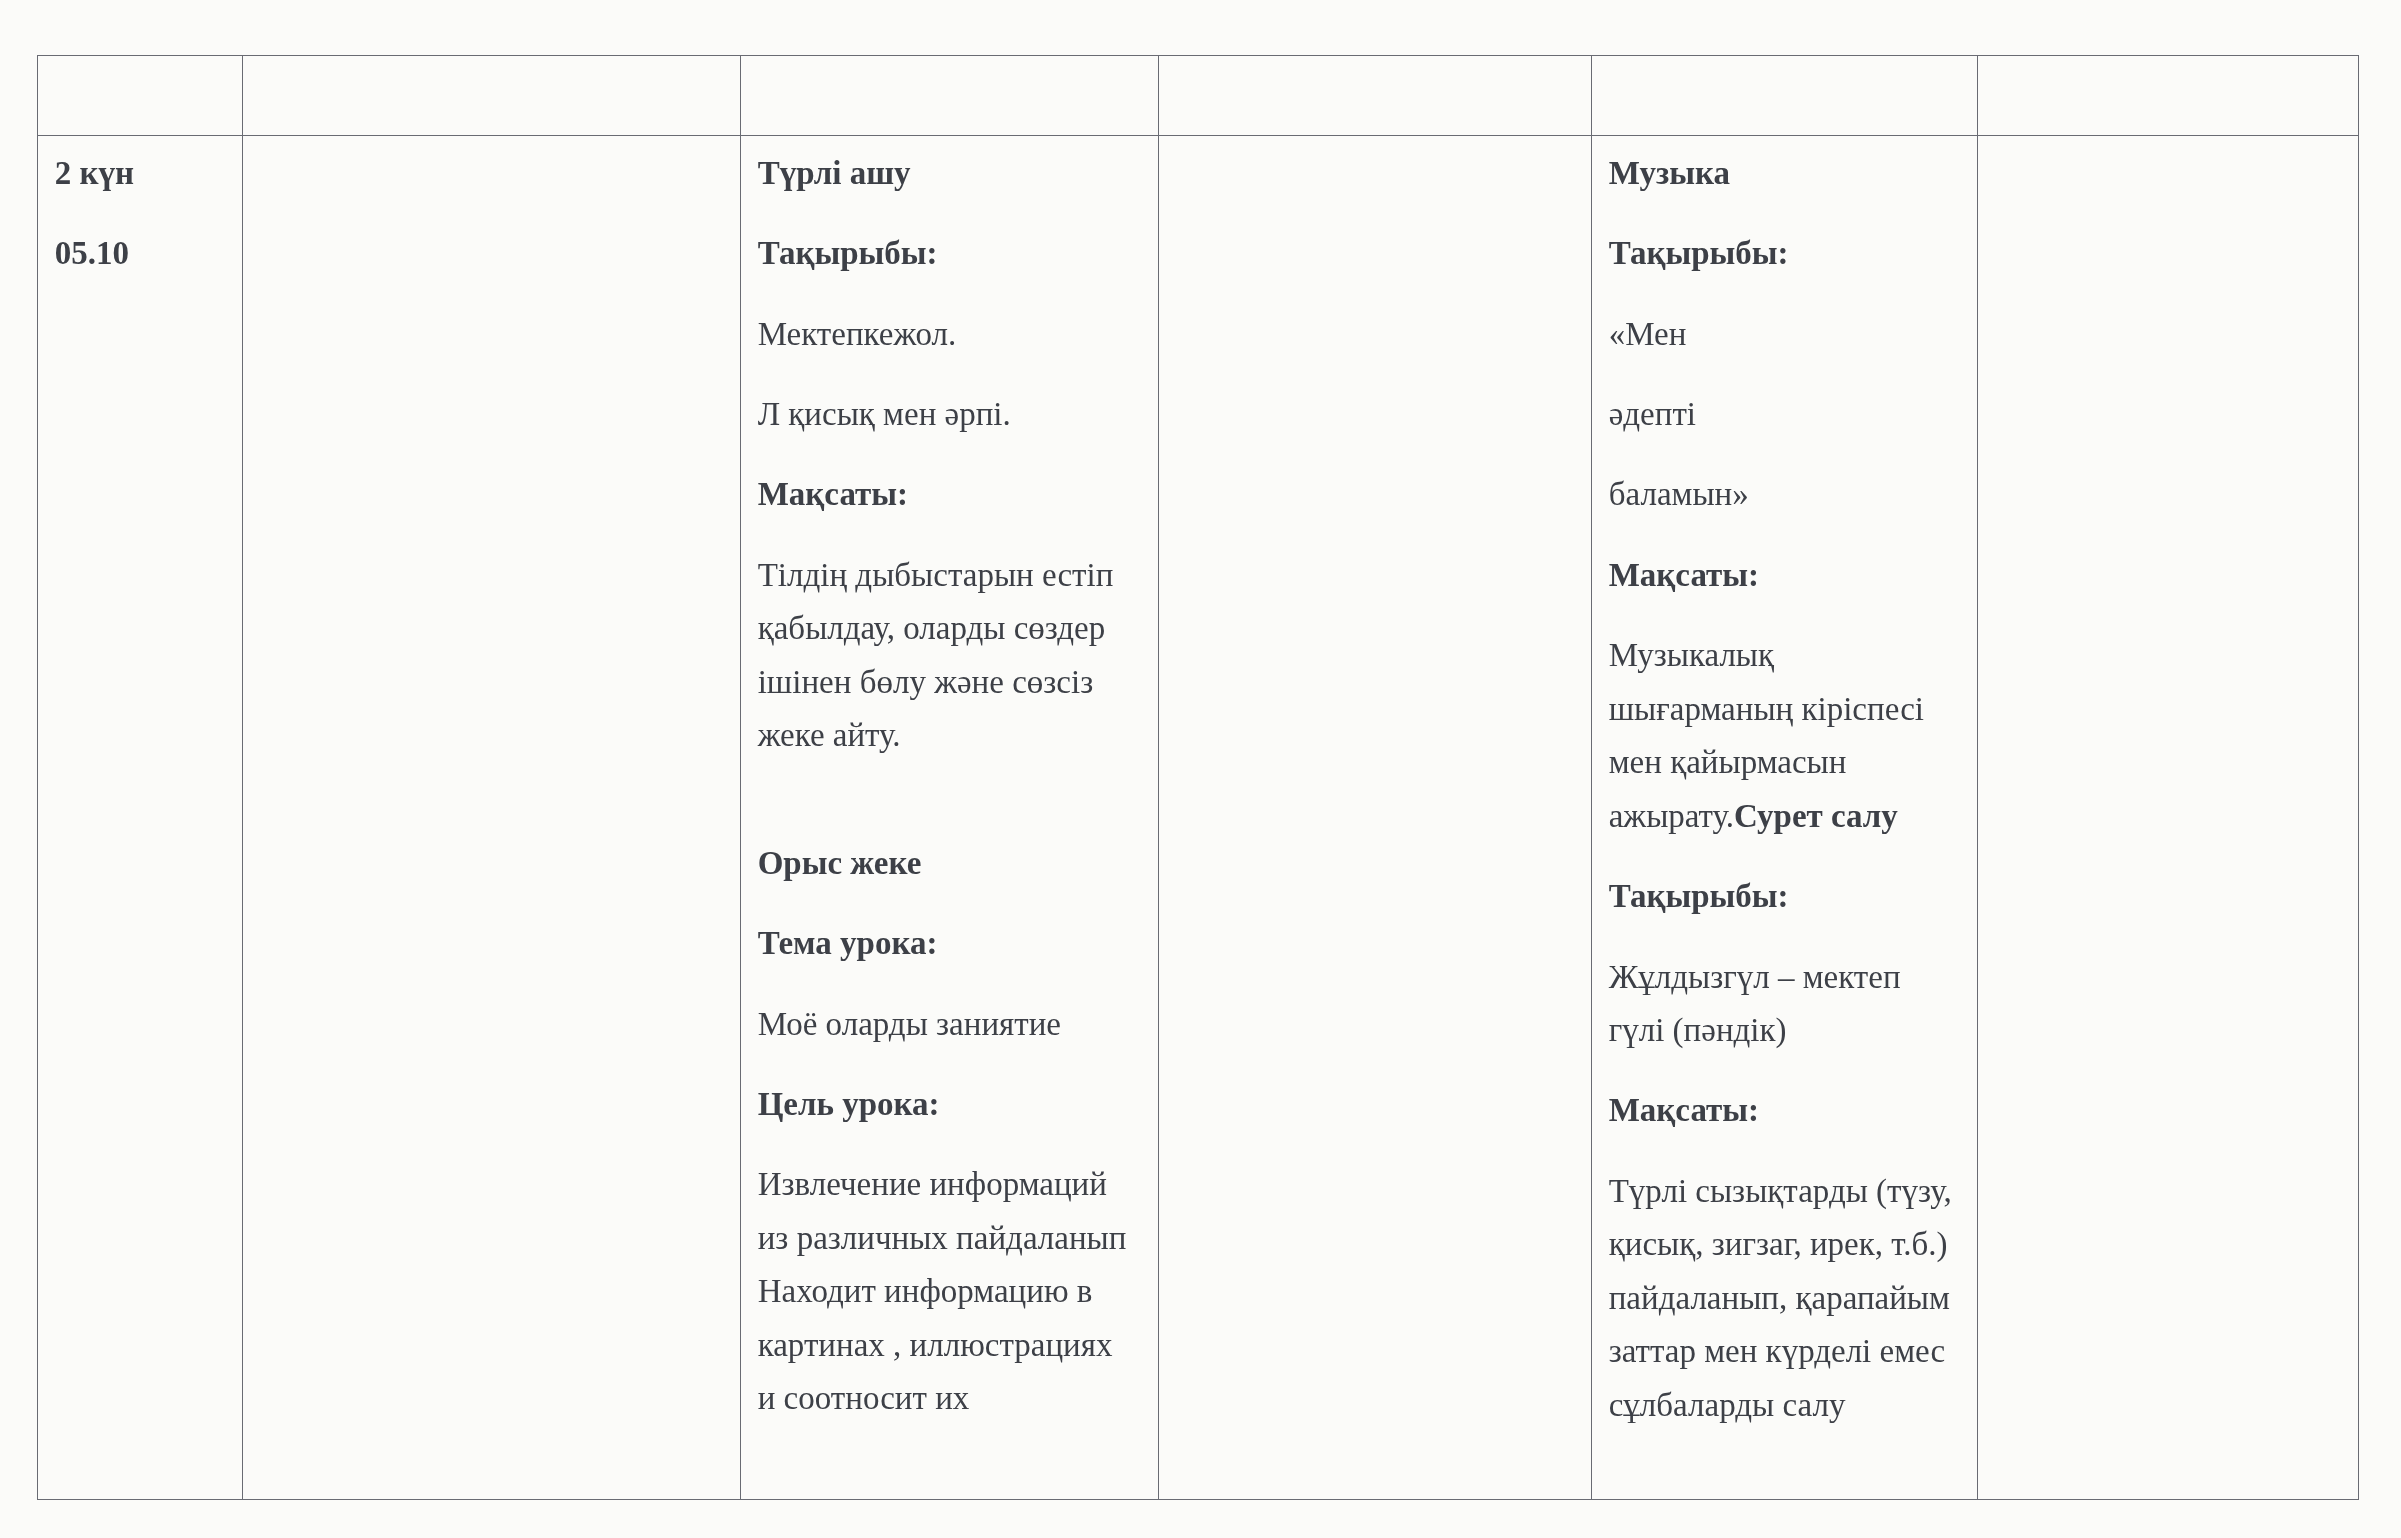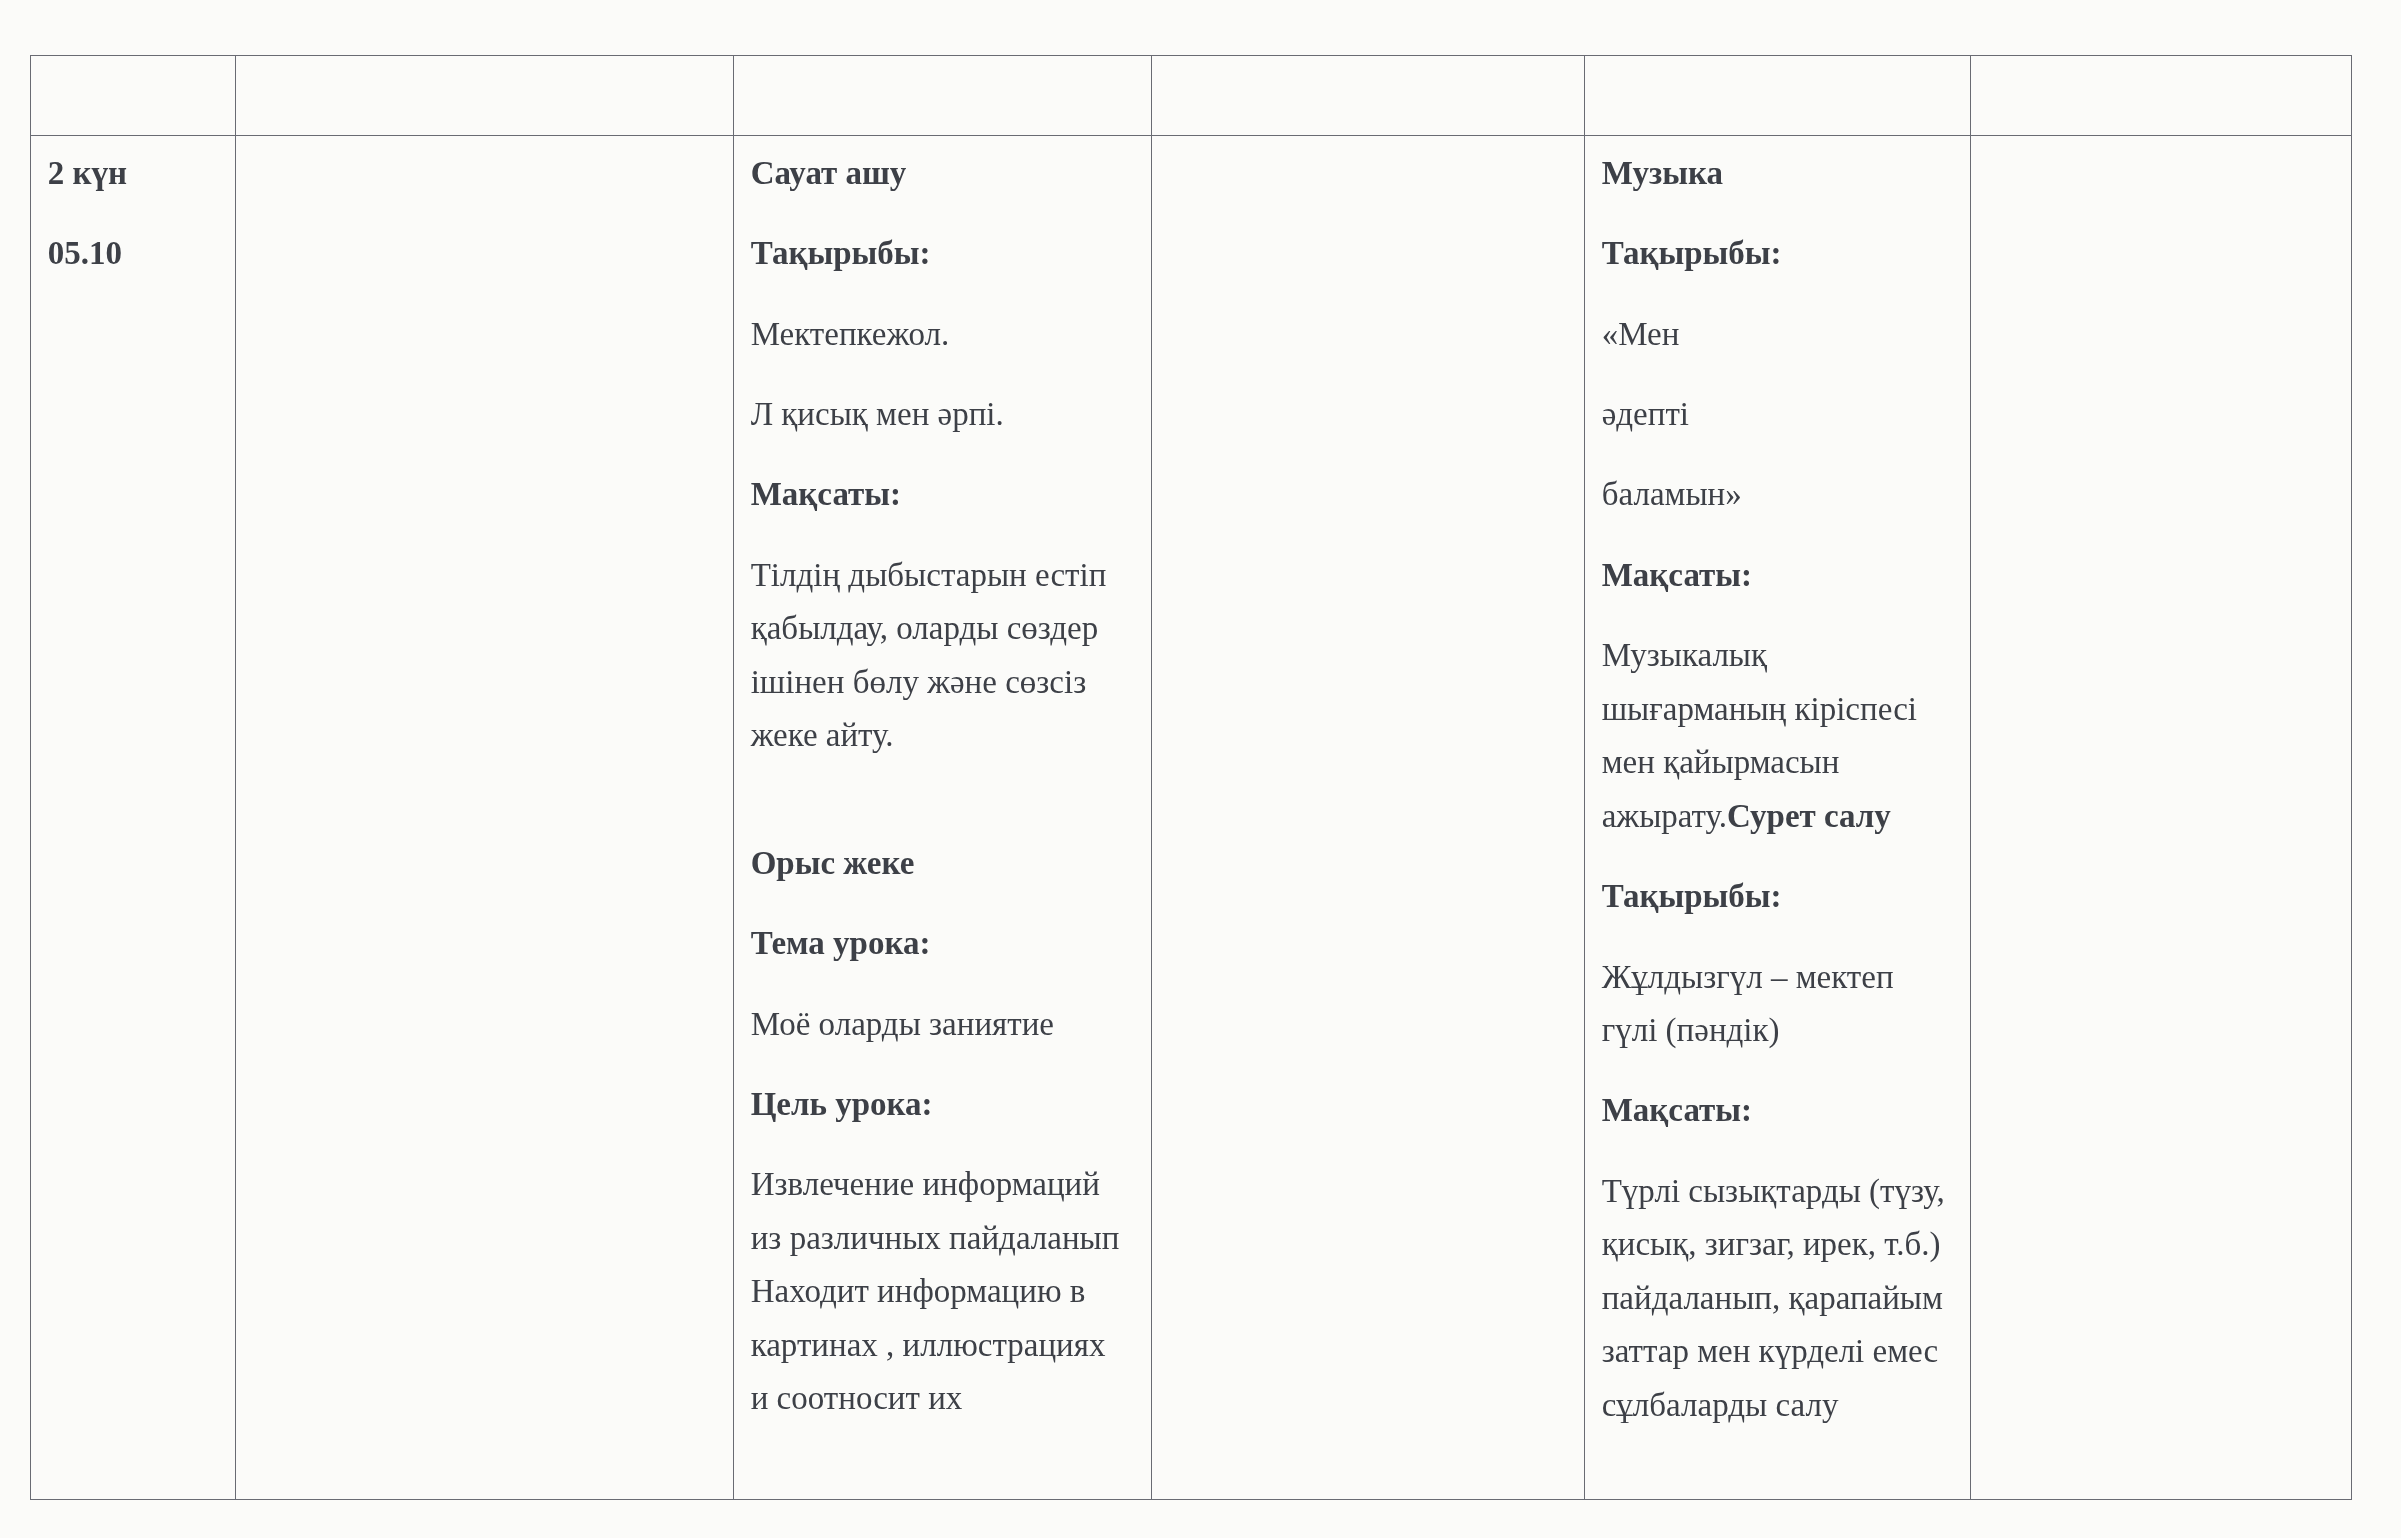--- a/index.html
+++ b/index.html
@@ -6,21 +6,21 @@
   body {
     width: 2401px;
     height: 1538px;
     position: relative;
     background: #fbfbf9;
     font-family: "Liberation Serif", serif;
     color: #3d4047;
   }
   .doc-table {
     position: absolute;
-    left: 30px;
+    left: 37px;
     top: 55px;
     width: 2321px;
     border-collapse: collapse;
     table-layout: fixed;
   }
   .doc-table td {
     border: 1.5px solid #696b73;
     vertical-align: top;
     padding: 0;
     overflow: hidden;
@@ -62,21 +62,21 @@
   <tr class="body-row">
 
     <td class="content">
       <p class="p b">2 күн</p>
       <p class="p b">05.10</p>
     </td>
 
     <td></td>
 
     <td class="content">
-      <p class="p b">Сауат ашу</p>
+      <p class="p b">Түрлі ашу</p>
       <p class="p b">Тақырыбы:</p>
       <p class="p">Мектепкежол.</p>
       <p class="p">Л қисық мен әрпі.</p>
       <p class="p b">Мақсаты:</p>
       <p class="p">Тілдің дыбыстарын естіп қабылдау, оларды сөздер ішінен бөлу және сөзсіз жеке айту.</p>
       <div class="gap"></div>
       <p class="p b">Орыс жеке</p>
       <p class="p b">Тема урока:</p>
       <p class="p">Моё оларды заниятие</p>
       <p class="p b">Цель урока:</p>

